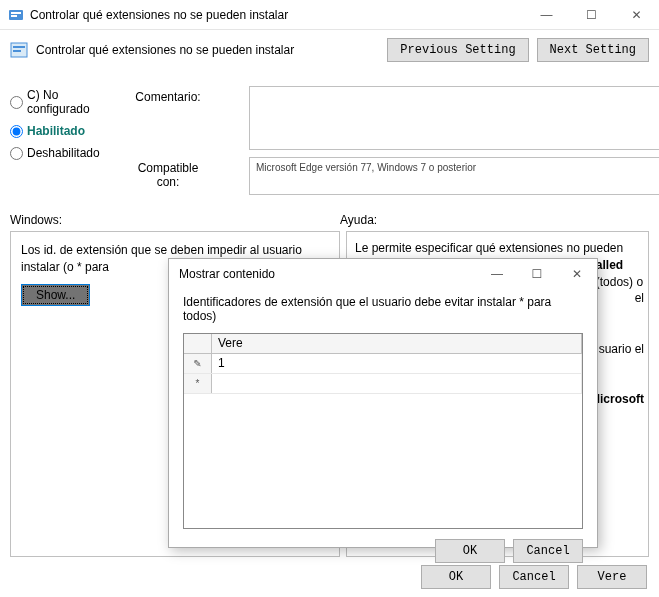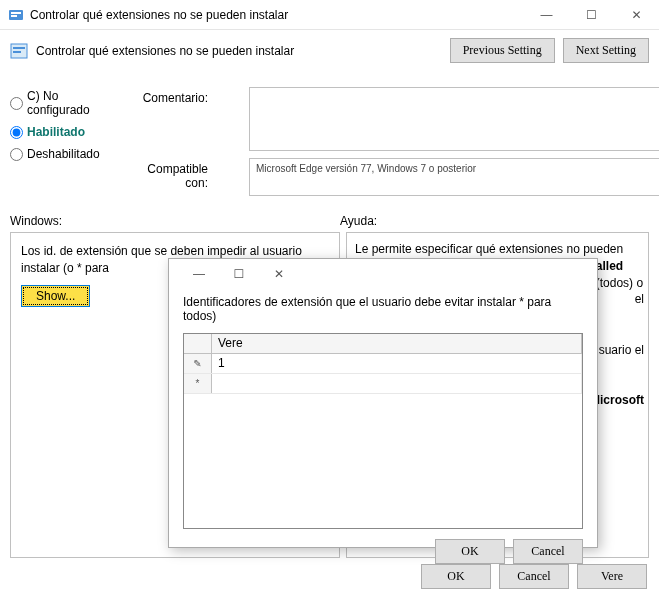--- a/index.html
+++ b/index.html
@@ -38,38 +38,38 @@
   }
   .header-row .spacer { flex: 1; }
   .policy-icon {
     width: 18px; height: 18px; flex-shrink: 0;
   }
   .btn {
     background: #e1e1e1;
     border: 1px solid #adadad;
     padding: 4px 12px;
     font-size: 12px;
-    font-family: Liberation Serif, serif;
+    font-family: Liberation Mono, monospace;
     cursor: pointer;
     min-width: 70px;
   }
   .main-area {
     padding: 12px 10px;
   }
   .top-grid {
     display: grid;
     grid-template-columns: 110px 80px 1fr;
     gap: 4px 8px;
     align-items: start;
   }
   .radios { grid-column: 1; grid-row: 1 / span 3; padding-top: 2px; }
   .radio-row { display: flex; align-items: center; margin-bottom: 8px; gap: 4px; }
   .radio-row input { margin: 0; }
   .radio-row.enabled label { color: #0f766e; font-weight: 600; }
-  .label-cell { grid-column: 2; text-align: right; padding-top: 4px; }
+  .label-cell { grid-column: 2; text-align: center; padding-top: 4px; }
   .field-cell { grid-column: 3; }
   .textarea {
     width: 100%;
     border: 1px solid #c0c0c0;
     background: #fff;
     font-family: inherit;
     font-size: 10px;
     padding: 4px;
     resize: none;
     overflow-y: scroll;
@@ -96,21 +96,21 @@
     height: 326px;
     margin-left: 336px;
     padding: 8px 4px 8px 8px;
     overflow: hidden;
     position: relative;
   }
   .help-panel .help-text { font-size: 12px; line-height: 1.4; }
   .help-panel .bold { font-weight: 600; }
   .options-desc { font-size: 12px; line-height: 1.4; margin-bottom: 8px; }
   .show-btn {
-    background: #fde047;
+    background: #737373;
     border: 1px solid #0078d7;
     outline: 1px dotted #000;
     outline-offset: -3px;
     padding: 3px 14px;
     font-size: 12px;
     font-family: inherit;
     cursor: pointer;
   }
   .bottom-buttons {
     position: absolute;
@@ -278,20 +278,21 @@
 </div>
 
 <div class="bottom-buttons">
   <button class="btn">OK</button>
   <button class="btn">Cancel</button>
   <button class="btn">Vere</button>
 </div>
 
 <div class="modal">
   <div class="modal-titlebar">
+    <span class="modal-title">Mostrar contenido</span>
     <div class="win-controls">
       <div class="win-btn" style="width:40px">
           <span>—</span>
         </div>
       <div class="win-btn" style="width:40px">
           <span>☐</span>
         </div>
       <div class="win-btn" style="width:40px">
           <span>✕</span>
         </div>

